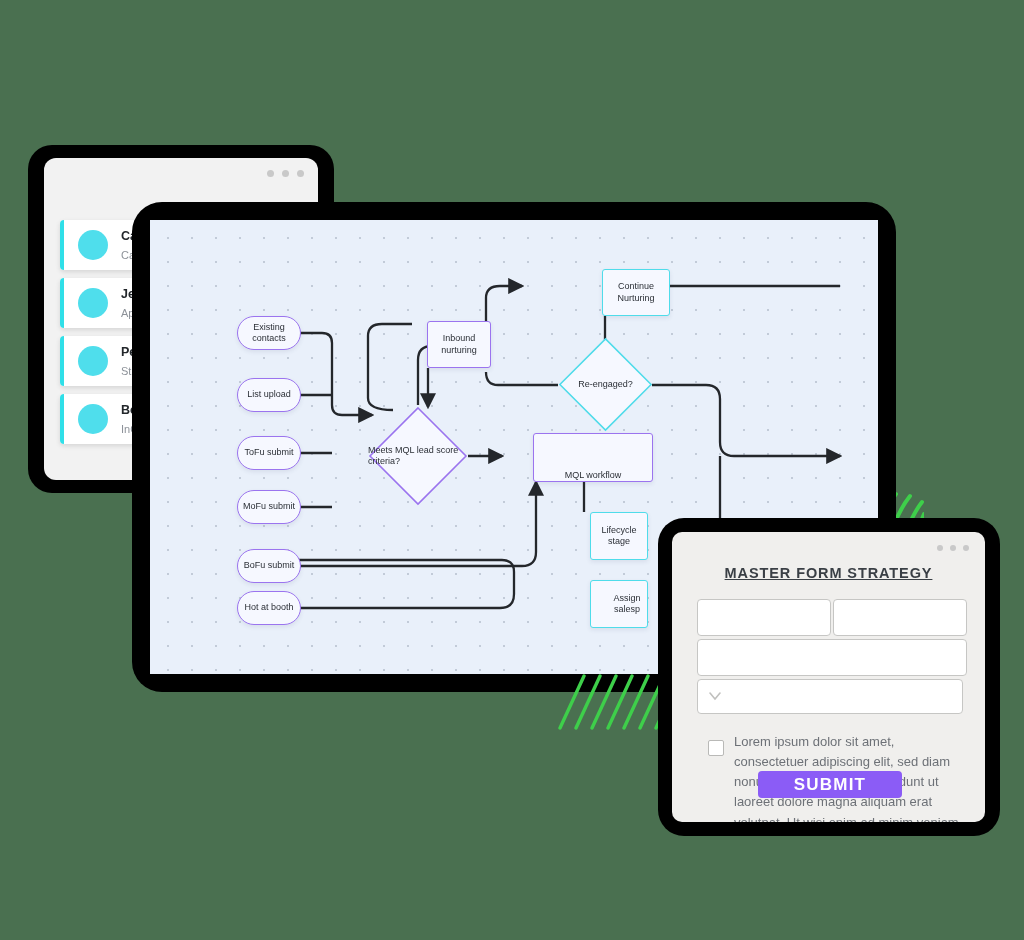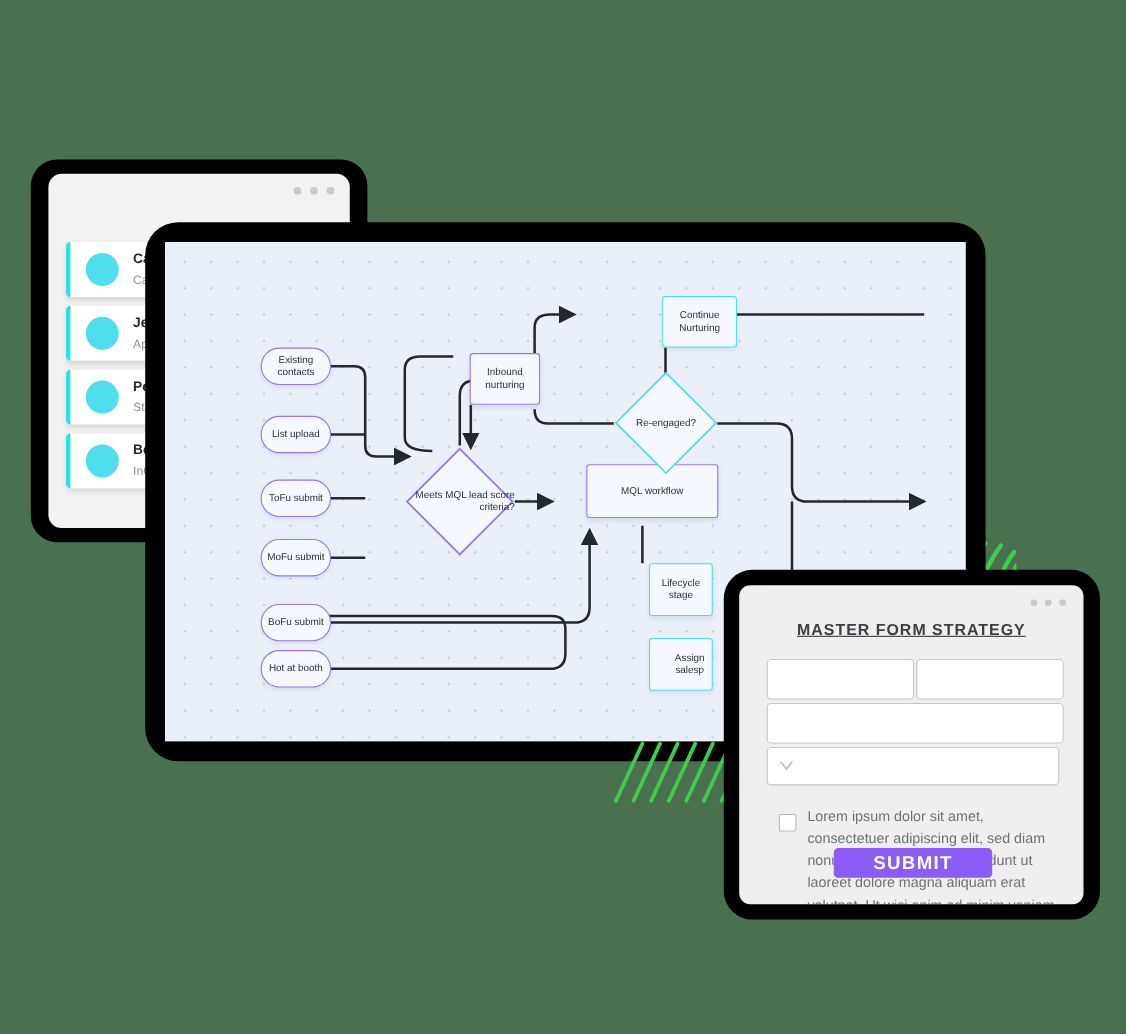--- a/index.html
+++ b/index.html
@@ -56,21 +56,21 @@
     background:#f6f8ff;font-size:9px;color:#2b2f36;line-height:1.25;
     box-shadow:0 2px 4px rgba(60,70,110,.10);
     margin-left:31px;
   }
   .node.pill{border:1.4px solid #9b74ef;border-radius:20px;}
   .node.rect-p{border:1.4px solid #9b74ef;border-radius:3px;}
   .node.rect-c{border:1.4px solid #4fdcea;border-radius:3px;}
   .diamond{position:absolute;}
   .diamond .dtxt{
     position:absolute;inset:0;display:flex;align-items:center;justify-content:center;
-    text-align:right;font-size:9px;color:#2b2f36;line-height:1.25;
+    text-align:left;font-size:9px;color:#2b2f36;line-height:1.25;
   }
   .diamond svg{position:absolute;inset:0;}
   .flow-svg{position:absolute;left:0;top:0;width:728px;height:454px;}
 
   
   .hatch{position:absolute;}
 
   
   #form-bezel{left:658px;top:518px;width:342px;height:318px;border-radius:26px;}
   #form-win{
@@ -226,21 +226,21 @@
     <div class="node pill" style="left:56px;top:371px;width:64px;height:34px;">
         <span>Hot at booth</span>
       </div>
 
     <div class="node rect-p" style="left:246px;top:101px;width:64px;height:47px;">
         <span>Inbound nurturing</span>
       </div>
     <div class="node rect-c" style="left:421px;top:49px;width:68px;height:47px;">
         <span>Continue Nurturing</span>
       </div>
-    <div class="node rect-p" style="left:352px;top:202px;width:120px;height:49px;">
+    <div class="node rect-p" style="left:352px;top:213px;width:120px;height:49px;align-items:flex-end;">
         <span>MQL workflow</span>
       </div>
     <div class="node rect-c" style="left:409px;top:292px;width:58px;height:48px;">
         <span>Lifecycle stage</span>
       </div>
     <div class="node rect-c" style="left:409px;top:360px;width:58px;height:48px;padding-left:16px;">
         <span>Assign salesp</span>
       </div>
 
     <div class="diamond" style="left:218px;top:186px;width:100px;height:100px;">

